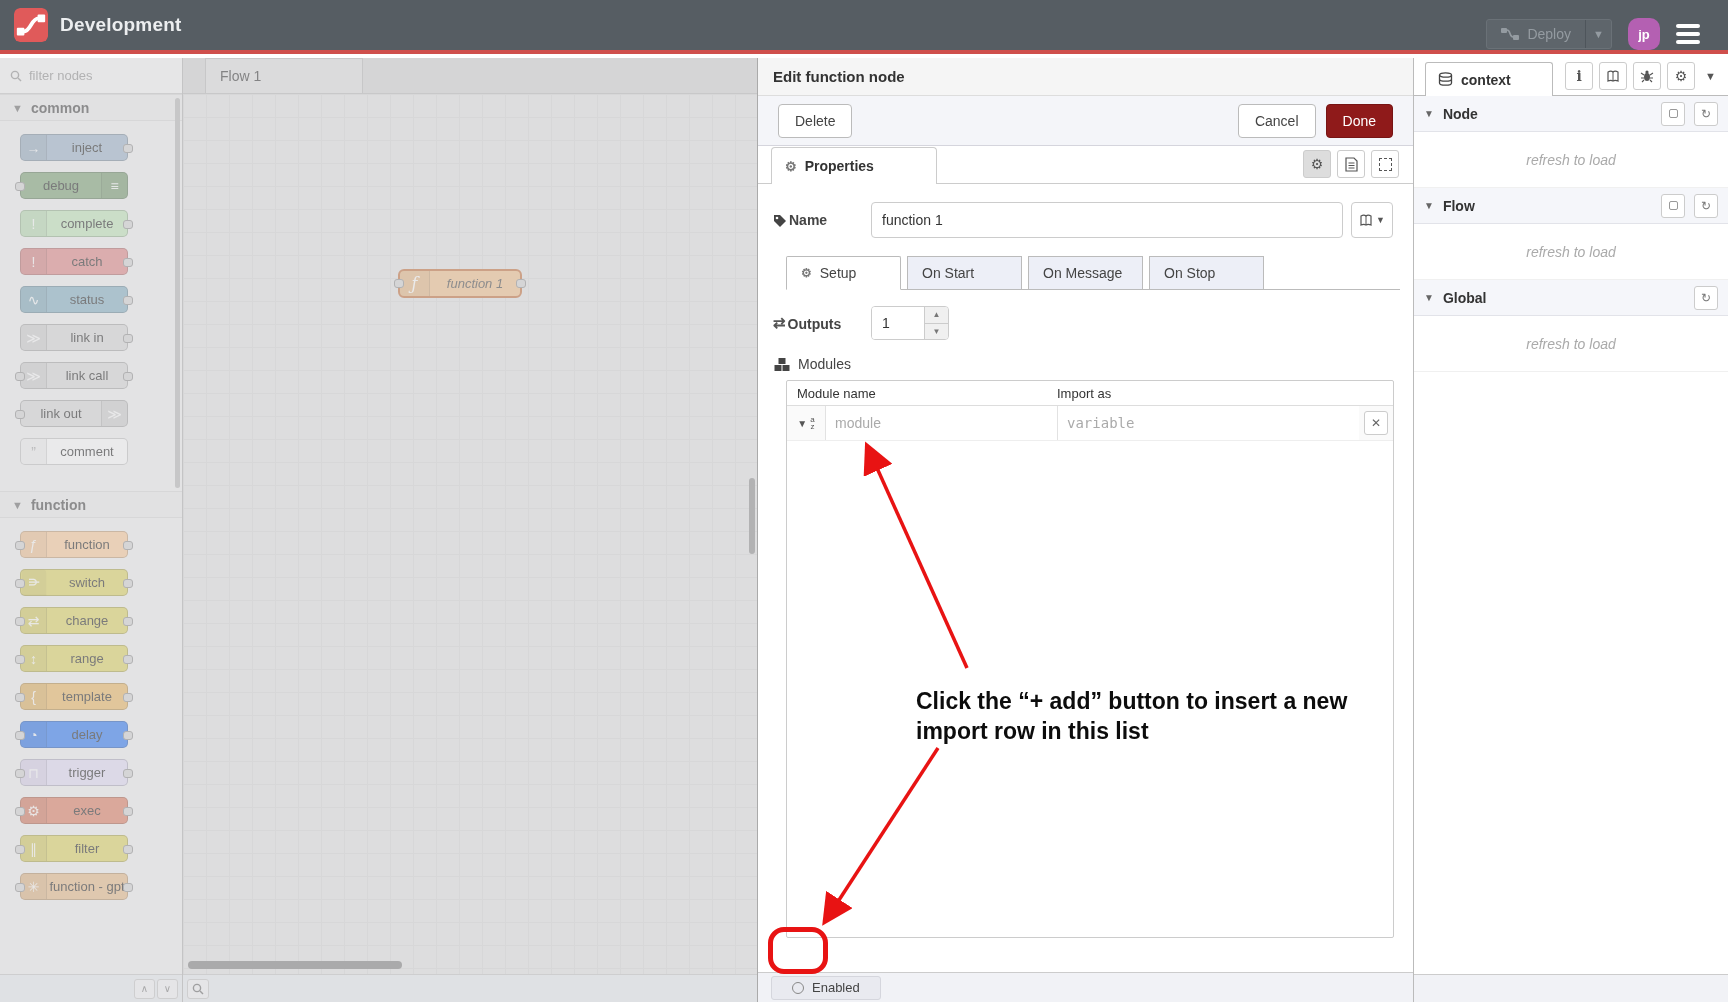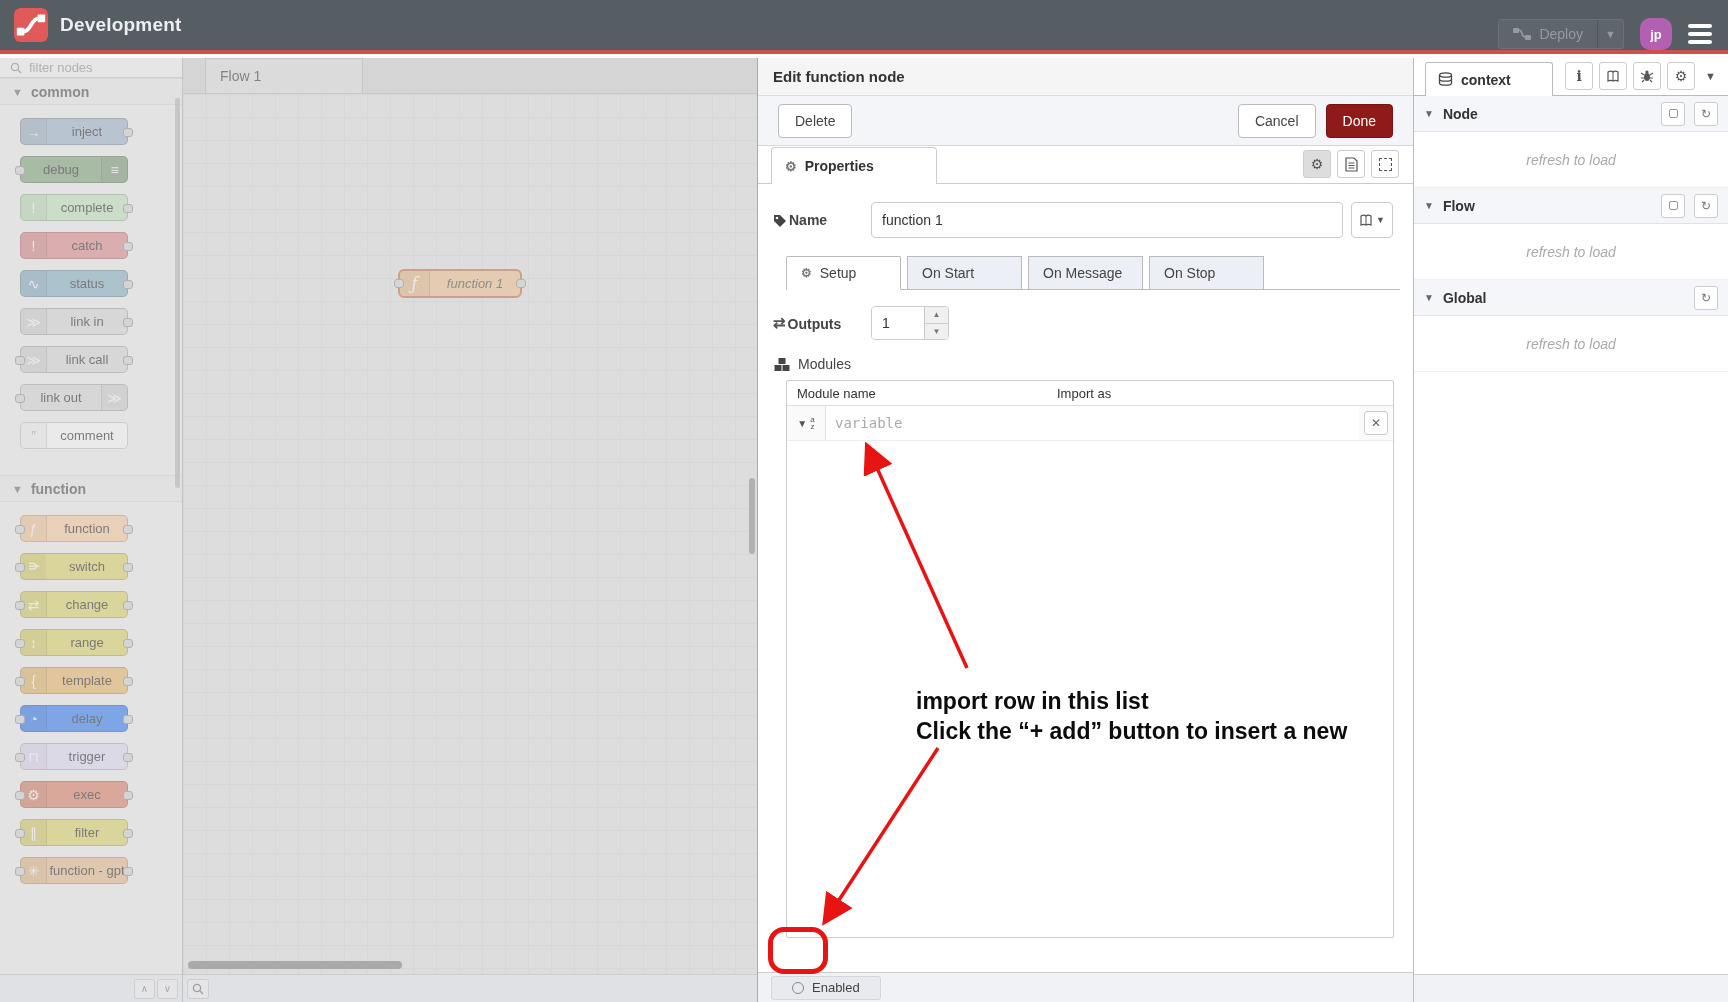--- a/index.html
+++ b/index.html
@@ -3,36 +3,36 @@
 <meta charset="utf-8">
 <style>
   * { margin:0; padding:0; box-sizing:border-box; }
   html,body { width:1728px; height:1002px; overflow:hidden; font-family:"Liberation Sans",sans-serif; background:#fff; }
   .app { position:relative; width:1728px; height:1002px; }
 
   
   .header { position:absolute; left:0; top:0; width:100%; height:54px; background:#565d63; border-bottom:4px solid #cf4f4c; display:flex; align-items:center; }
   .logo { width:34px; height:34px; margin-left:14px; border-radius:6px; }
   .header-title { color:#eceef0; font-size:19px; font-weight:bold; margin-left:12px; letter-spacing:.2px; }
-  .header-right { position:absolute; right:16px; top:0; height:68px; display:flex; align-items:center; gap:16px; }
+  .header-right { position:absolute; right:28px; top:0; height:68px; display:flex; align-items:center; gap:16px; }
   .deploy-btn { display:flex; align-items:center; height:30px; background:#5e656b; border:1px solid #6a7177; border-radius:3px; overflow:hidden; }
   .deploy-main { display:flex; align-items:center; gap:8px; padding:0 14px; color:#949ba1; font-size:14px; }
   .deploy-caret { width:26px; text-align:center; color:#949ba1; border-left:1px solid #4e555b; font-size:11px; line-height:28px; }
   .avatar { width:32px; height:32px; border-radius:10px; background:#b460b2; color:#fff; font-size:13px; font-weight:bold; display:flex; align-items:center; justify-content:center; }
   .hamburger { display:flex; flex-direction:column; gap:4px; cursor:pointer; }
   .hamburger span { width:24px; height:4px; background:#fff; border-radius:2px; }
 
   
   .palette { position:absolute; left:0; top:58px; width:183px; bottom:0; background:#f3f3f3; border-right:1px solid #bbb; }
   .canvas { position:absolute; left:183px; top:58px; width:574px; bottom:0; background:#e7e7e7; overflow:hidden; }
   .tray { position:absolute; left:757px; top:58px; width:656px; bottom:0; background:#fff; border-left:1px solid #aaa; }
   .sidebar { position:absolute; left:1413px; top:58px; right:0; bottom:0; background:#fff; border-left:1px solid #bbb; }
 
   
-  .palette-search { height:20px; background:#f7f7f7; border-bottom:1px solid #ccc; display:flex; align-items:center; padding:0 10px; gap:7px; }
+  .palette-search { height:36px; background:#f7f7f7; border-bottom:1px solid #ccc; display:flex; align-items:center; padding:0 10px; gap:7px; }
   .palette-search .ph { color:#999; font-size:13px; }
   .cat-header { height:27px; background:#efefef; border-top:1px solid #ddd; border-bottom:1px solid #ddd; display:flex; align-items:center; gap:8px; padding:0 12px; font-size:14px; font-weight:bold; color:#555; }
   .cat-header .chev { font-size:11px; color:#777; }
   .cat-nodes { padding:13px 0 15px 20px; }
   .pnode { position:relative; width:108px; height:27px; border:1px solid rgba(0,0,0,.22); border-radius:5px; margin-bottom:11px; display:flex; font-size:13px; color:#333; }
   .pnode .picon { width:26px; display:flex; align-items:center; justify-content:center; color:rgba(255,255,255,.92); font-size:14px; background:rgba(0,0,0,.05); }
   .pnode.icon-left .picon { border-right:1px solid rgba(0,0,0,.12); border-radius:4px 0 0 4px; }
   .pnode.icon-right { flex-direction:row-reverse; }
   .pnode.icon-right .picon { border-left:1px solid rgba(0,0,0,.12); border-radius:0 4px 4px 0; }
   .pnode .plabel { flex:1; display:flex; align-items:center; justify-content:center;text-align:right; }
@@ -408,20 +408,21 @@
       <div class="mod-table">
         <div class="mod-head">
           <div class="c1">Module name</div>
           <div>Import as</div>
         </div>
         <div class="mod-row">
           <div class="mod-handle">
             <span>▼</span>
             <span class="az">a<br>z</span>
           </div>
+          <input class="mod-input" style="max-width: 232px;" placeholder="module">
           <input class="mod-input mono" placeholder="variable" style="">
           <div class="xbtn">
               <span>✕</span>
             </div>
         </div>
       </div>
 
     </div>
     <div class="tray-footer">
       <div class="enabled-btn">
@@ -503,16 +504,16 @@
     <defs>
       <marker id="arrow" markerWidth="9" markerHeight="9" refX="7" refY="4.5" orient="auto">
         <path d="M0,0 L9,4.5 L0,9 z" fill="#e81313"></path>
       </marker>
     </defs>
     <line x1="967" y1="668" x2="868" y2="448" stroke="#e81313" stroke-width="3.5" marker-end="url(#arrow)"></line>
     <line x1="938" y1="748" x2="826" y2="920" stroke="#e81313" stroke-width="3.5" marker-end="url(#arrow)"></line>
   </svg>
   <div class="add-ring"></div>
   <div class="anno-text">
+    <div>Click the “+ add” button to insert a new</div>
     <div>import row in this list</div>
-    <div>Click the “+ add” button to insert a new</div>
   </div>
 </div>
 
 </body></html>

